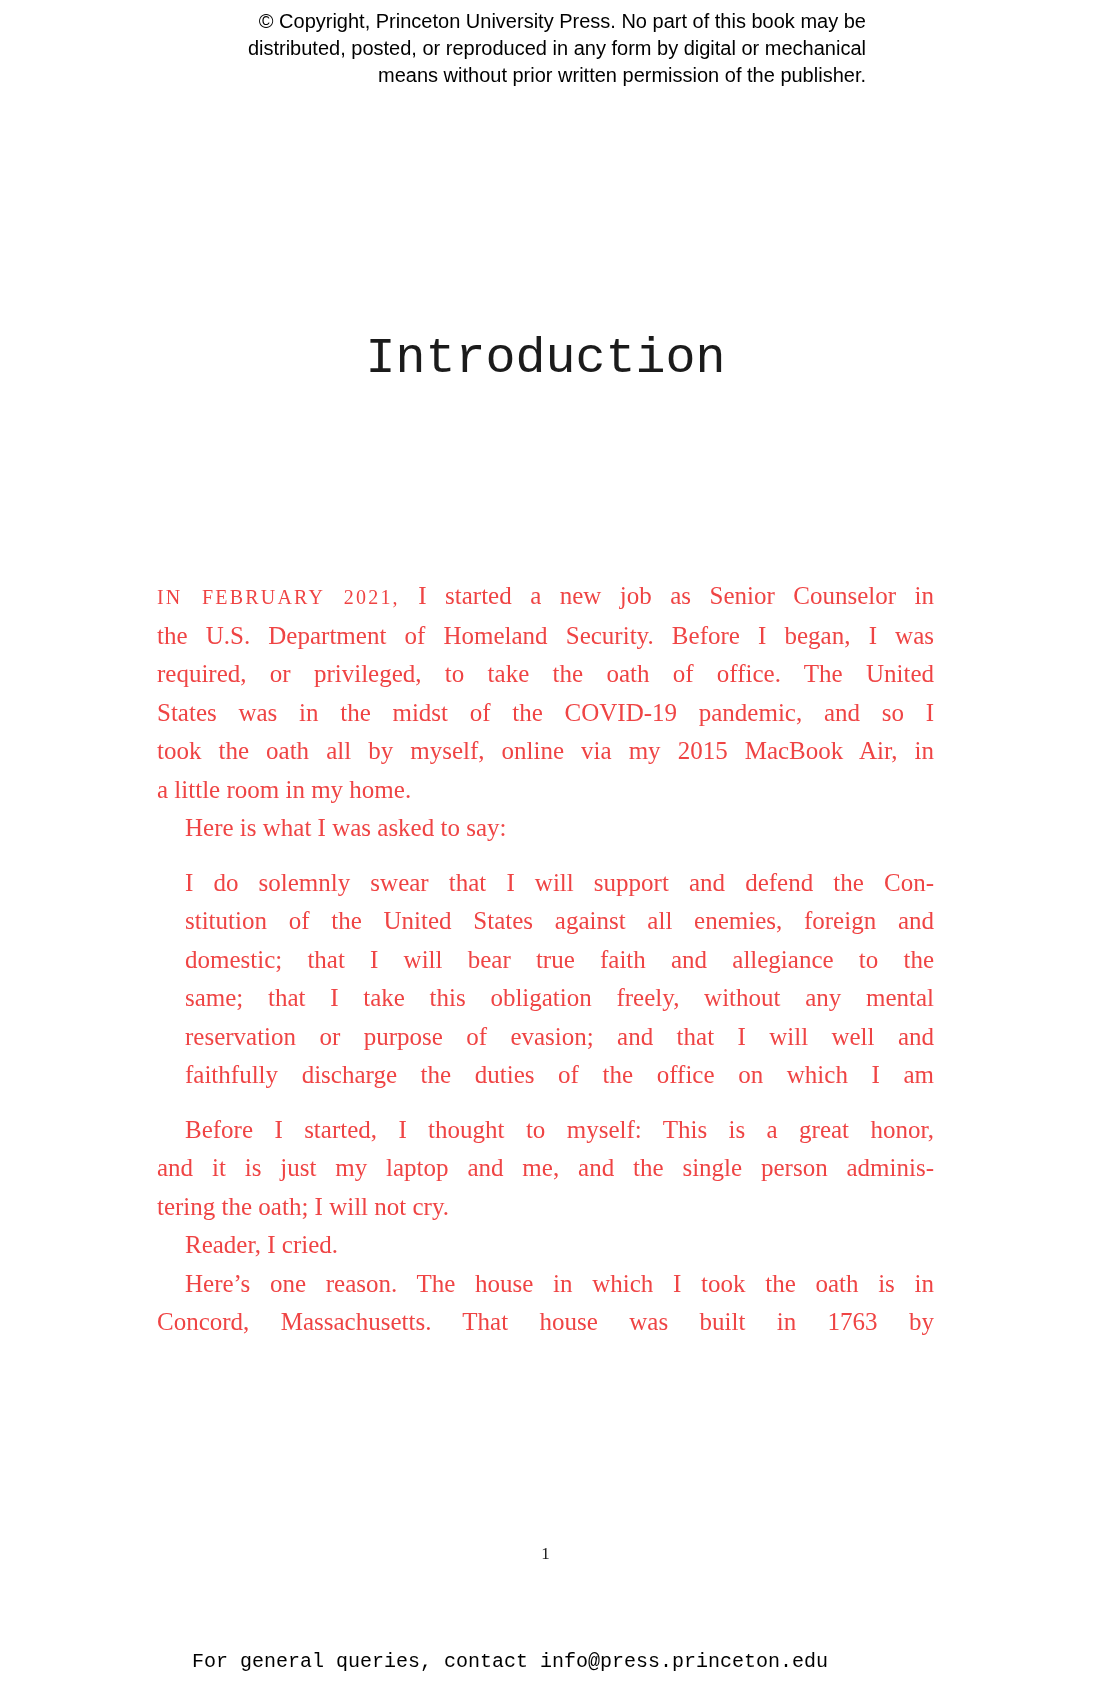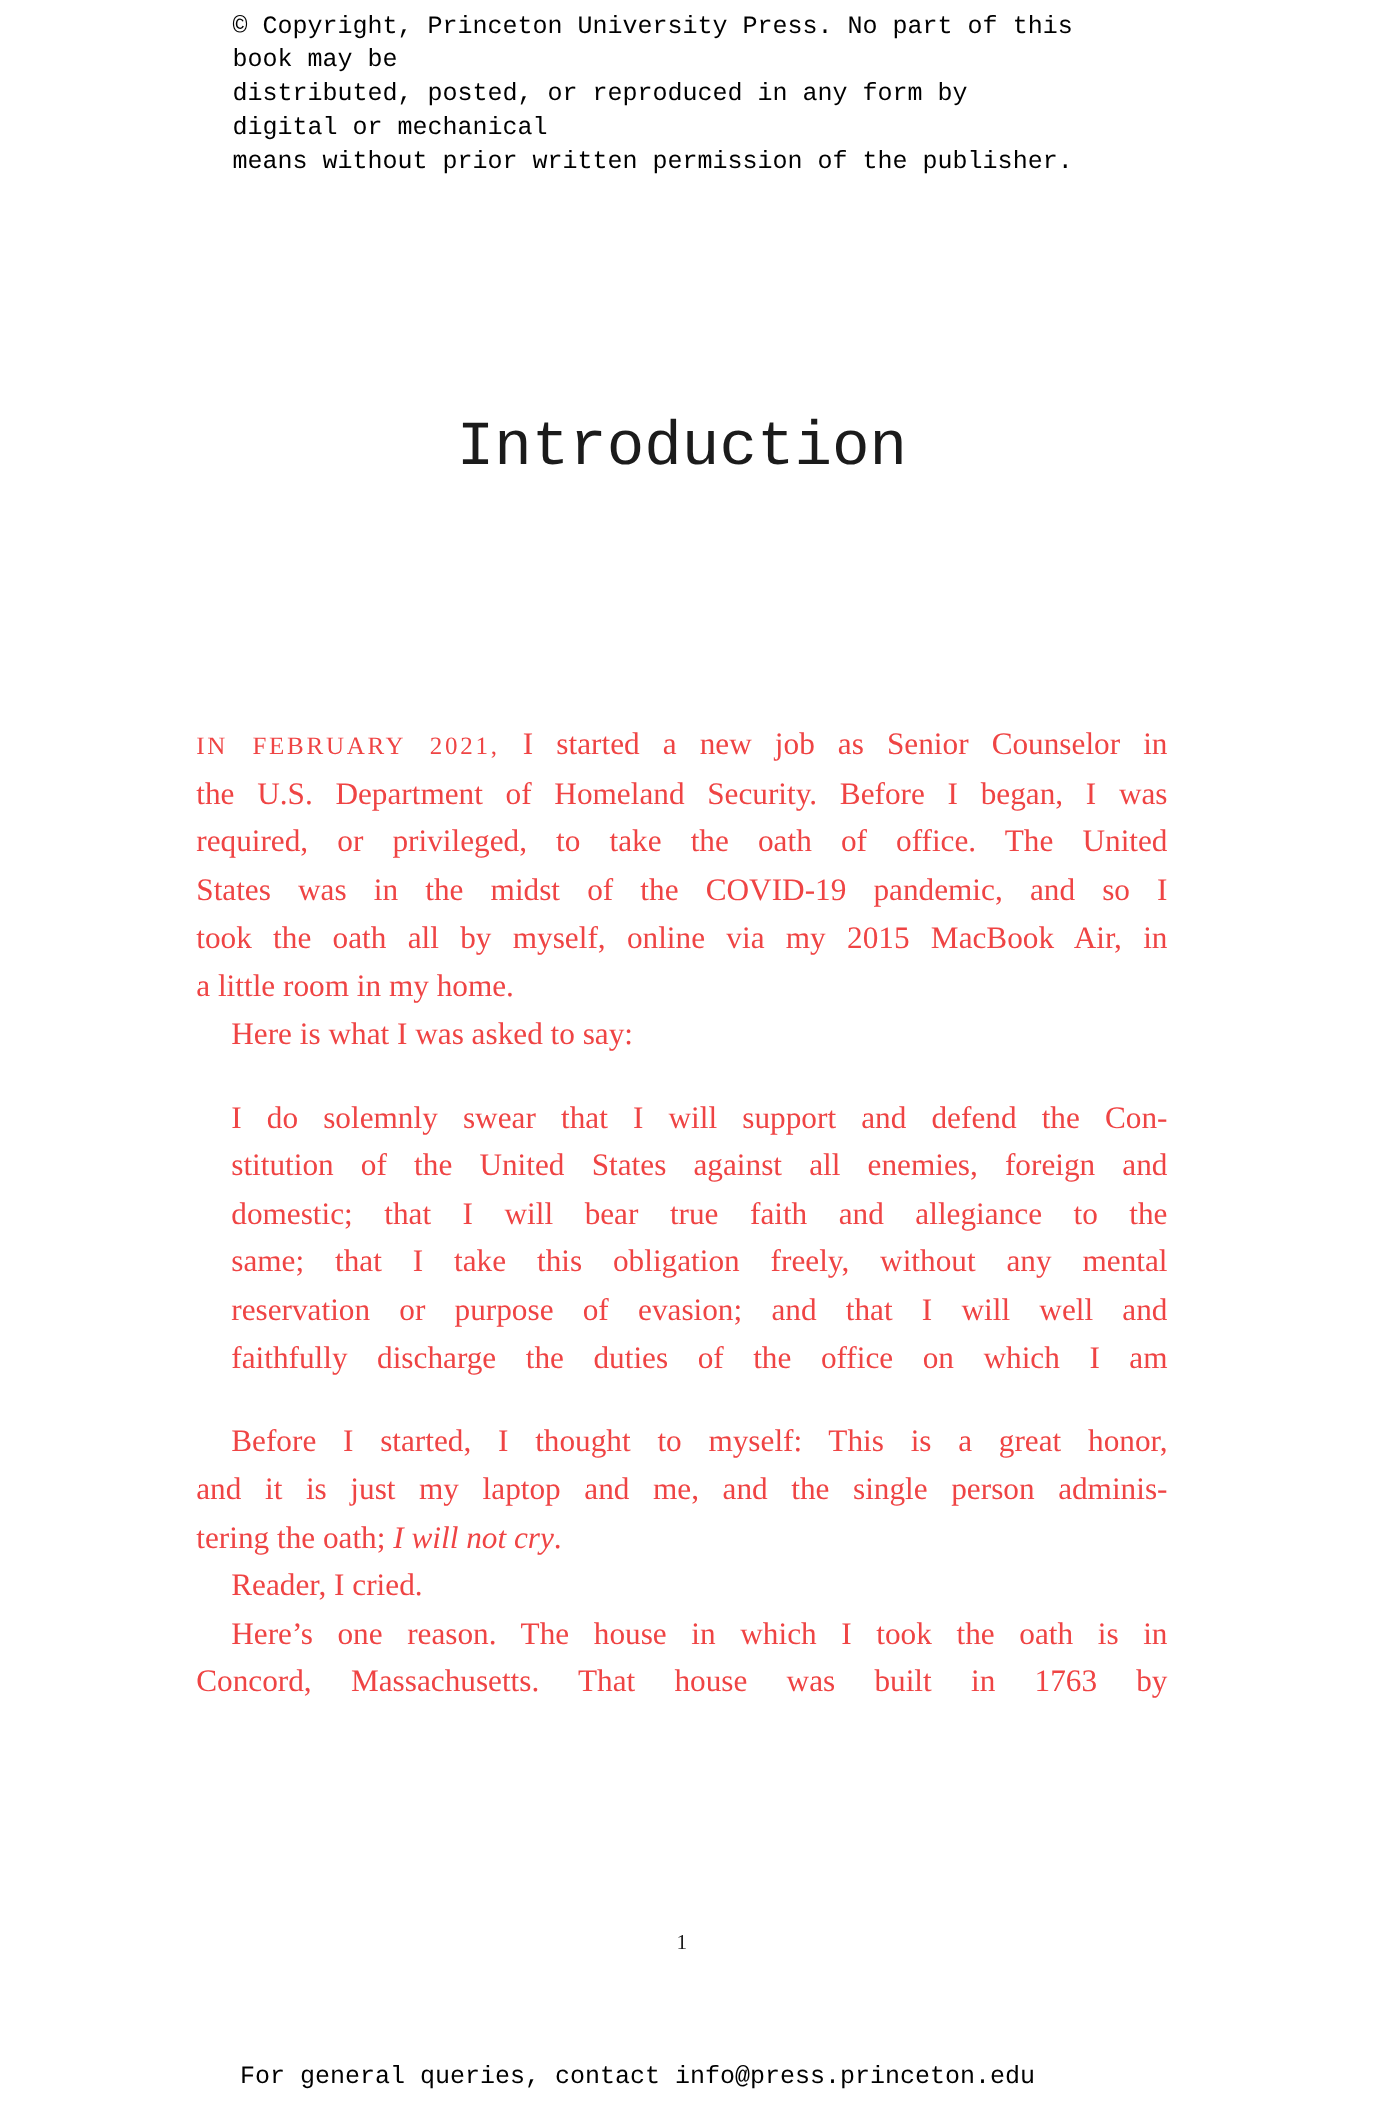--- a/index.html
+++ b/index.html
@@ -10,24 +10,25 @@
     background: #ffffff;
     overflow: hidden;
     font-family: "Liberation Serif", serif;
     color: #1c1c1c;
   }
   .copyright {
     position: absolute;
     left: 186px;
     top: 8px;
     width: 680px;
-    font-family: Liberation Mono, monospace;
+    font-family: Liberation Sans, sans-serif;
     font-size: 20px;
     line-height: 27px;
     color: #000000;
+    text-align: right;
   }
   .chapter-title {
     position: absolute;
     left: 157px;
     top: 330px;
     width: 777px;
     text-align: center;
     font-family: Liberation Mono, monospace;
     font-size: 50px;
     line-height: 58px;
@@ -38,25 +39,25 @@
   .body-text {
     position: absolute;
     left: 157px;
     top: 577px;
     width: 777px;
     font-size: 25px;
     line-height: 38.5px;
     color: #ef4444;
   }
   .para { margin: 0; }
-  .para.quote { margin: 28px 0; padding-left: 28px; }
+  .para.quote { margin: 16px 0; padding-left: 28px; }
   .line { text-align: justify; text-align-last: justify; }
   .line.left { text-align: justify; text-align-last: left; }
   .line.indent { padding-left: 28px; }
-  .italic { font-style: italic; }
+  .italic { }
   .smallcaps { font-size: 0.8em; letter-spacing: 2.2px; }
   .page-number {
     position: absolute;
     left: 157px;
     top: 1544px;
     width: 777px;
     text-align: center;
     font-size: 17px;
     color: #1b1b1b;
   }

